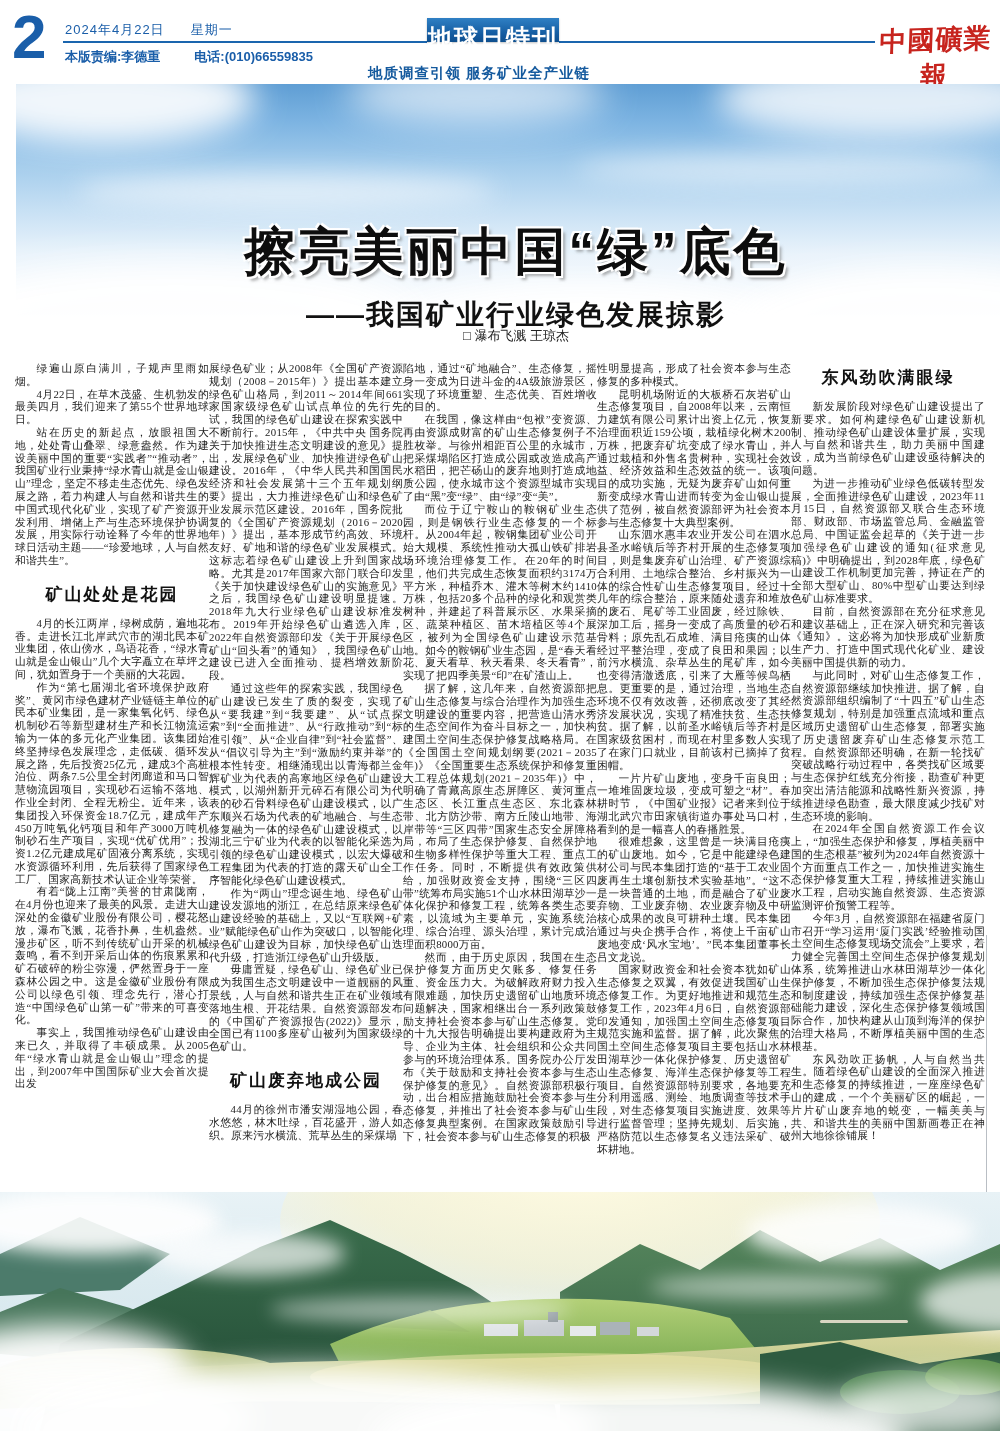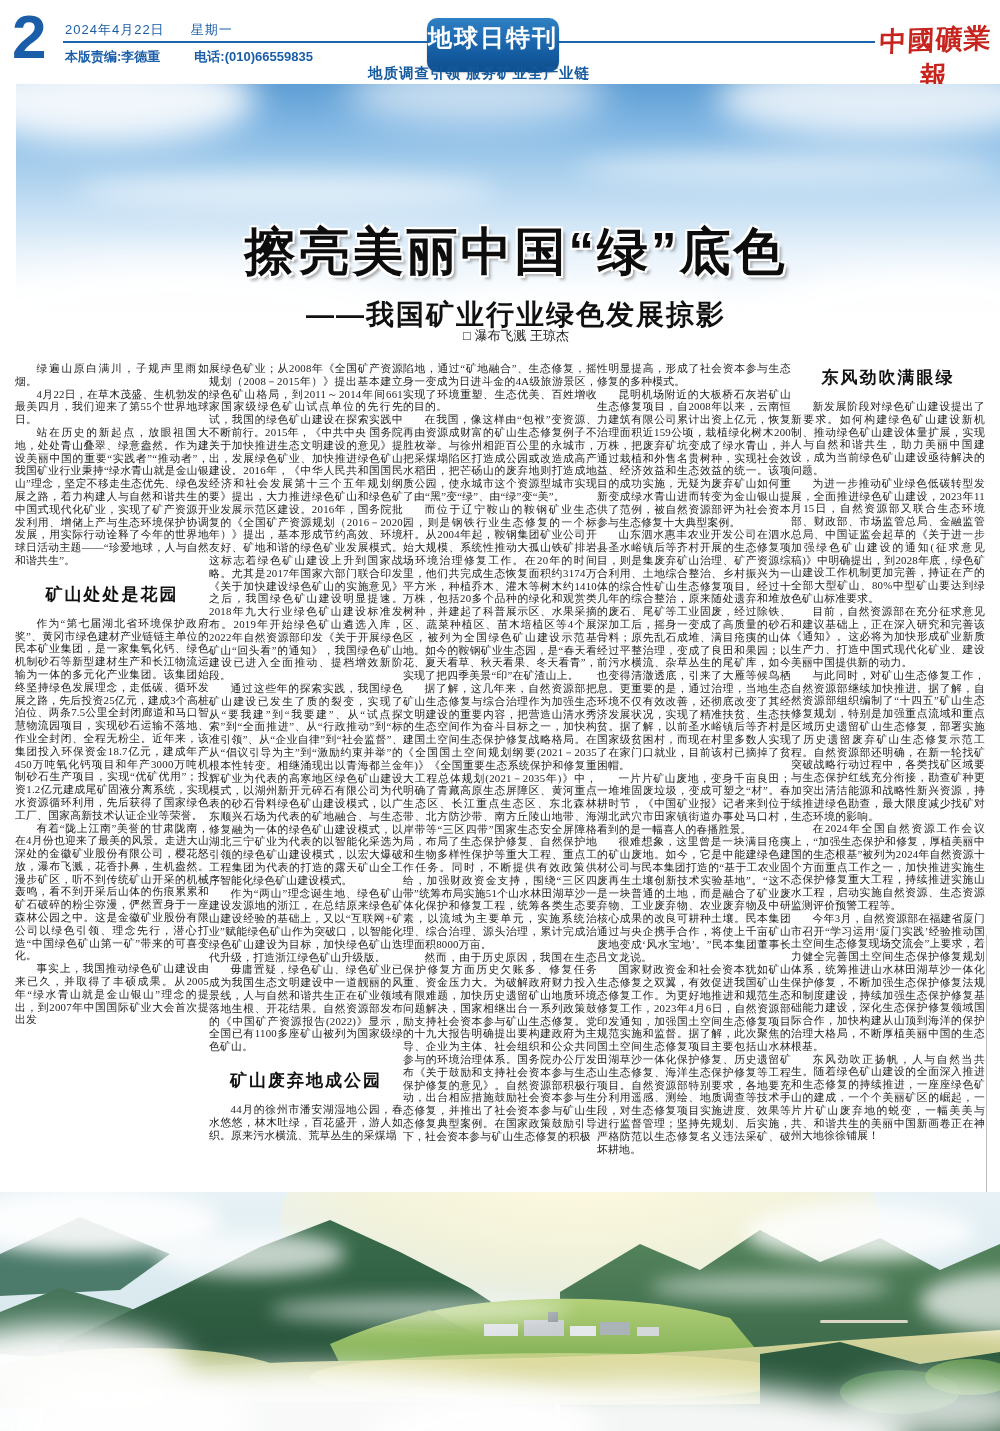--- a/index.html
+++ b/index.html
@@ -7,21 +7,21 @@
         font-family:"Liberation Sans",sans-serif;}
   
   .pagenum{position:absolute;left:12px;top:6px;font-size:62px;font-weight:bold;color:#1a5ea9;line-height:1;}
   .dateline{position:absolute;left:65px;top:21px;font-size:13px;font-weight:normal;color:#1a5ea9;letter-spacing:1px;}
   .dateline .wk{margin-left:26px;}
   .editline{position:absolute;left:65px;top:48px;font-size:13px;font-weight:bold;color:#1a5ea9;}
   .editline .ph{margin-left:34px;}
   .hrule{position:absolute;top:41px;height:2px;background:#1a65ae;}
   .hrule.seg1{left:63px;width:364px;}
   .hrule.seg2{left:559px;width:316px;}
-  .badge{position:absolute;left:427px;top:18px;width:132px;height:54px;border-radius:10px;
+  .badge{position:absolute;left:427px;top:18px;width:132px;height:24px;border-radius:0;
          background:linear-gradient(180deg,#2f80c4 0%,#135a9f 70%,#0f4f8e 100%);
          color:#fff;font-size:24px;font-weight:bold;letter-spacing:2px;text-align:center;line-height:40px;
          box-shadow:0 1px 2px rgba(0,0,0,.25);}
   .tagline{position:absolute;left:368px;top:64px;width:250px;text-align:left;font-size:14.5px;font-weight:bold;
            color:#155a9e;letter-spacing:1px;}
   .logo{position:absolute;left:878px;top:22px;width:114px;text-align:center;font-size:27px;font-weight:bold;
         color:#c7241e;font-family:"DejaVu Serif",serif;transform:rotate(-2deg) skewX(-4deg);letter-spacing:1px;}
   
   .sky{position:absolute;left:16px;top:84px;width:1000px;height:274px;overflow:hidden;
        background:linear-gradient(180deg,#5f9ed4 0%,#7db4e2 14%,#a5cdec 30%,#c7e0f4 46%,#e9f3fb 62%,#ffffff 85%);}
@@ -85,20 +85,21 @@
     <div class="subhead">——我国矿业行业绿色发展掠影</div>
     <div class="byline">□ 瀑布飞溅 王琼杰</div>
   </div>
 
   <div class="article">
     <div class="col">
         <p class="body-p">绿遍山原白满川，子规声里雨如烟。</p>
         <p class="body-p">4月22日，在草木茂盛、生机勃发的最美四月，我们迎来了第55个世界地球日。</p>
         <p class="body-p">站在历史的新起点，放眼祖国大地，处处青山叠翠、绿意盎然。作为建设美丽中国的重要“实践者”“推动者”，我国矿业行业秉持“绿水青山就是金山银山”理念，坚定不移走生态优先、绿色发展之路，着力构建人与自然和谐共生的中国式现代化矿业，实现了矿产资源开发利用、增储上产与生态环境保护协调发展，用实际行动诠释了今年的世界地球日活动主题——“珍爱地球，人与自然和谐共生”。</p>
         <h3 class="sec-head">矿山处处是花园</h3>
+        <p class="body-p">4月的长江两岸，绿树成荫，遍地花香。走进长江北岸武穴市的湖北民本矿业集团，依山傍水，鸟语花香，“绿水青山就是金山银山”几个大字矗立在草坪之间，犹如置身于一个美丽的大花园。</p>
         <p class="body-p">作为“第七届湖北省环境保护政府奖”、黄冈市绿色建材产业链链主单位的民本矿业集团，是一家集氧化钙、绿色机制砂石等新型建材生产和长江物流运输为一体的多元化产业集团。该集团始终坚持绿色发展理念，走低碳、循环发展之路，先后投资25亿元，建成3个高桩泊位、两条7.5公里全封闭廊道和马口智慧物流园项目，实现砂石运输不落地、作业全封闭、全程无粉尘。近年来，该集团投入环保资金18.7亿元，建成年产450万吨氧化钙项目和年产3000万吨机制砂石生产项目，实现“优矿优用”；投资1.2亿元建成尾矿固液分离系统，实现水资源循环利用，先后获得了国家绿色工厂、国家高新技术认证企业等荣誉。</p>
         <p class="body-p">有着“陇上江南”美誉的甘肃陇南，在4月份也迎来了最美的风景。走进大山深处的金徽矿业股份有限公司，樱花怒放，瀑布飞溅，花香扑鼻，生机盎然。漫步矿区，听不到传统矿山开采的机械轰鸣，看不到开采后山体的伤痕累累和矿石破碎的粉尘弥漫，俨然置身于一座森林公园之中。这是金徽矿业股份有限公司以绿色引领、理念先行，潜心打造“中国绿色矿山第一矿”带来的可喜变化。</p>
         <p class="body-p">事实上，我国推动绿色矿山建设由来已久，并取得了丰硕成果。从2005年“绿水青山就是金山银山”理念的提出，到2007年中国国际矿业大会首次提出发</p>
       </div>
     <div class="col">
         <p class="body-p cont">展绿色矿业；从2008年《全国矿产资源规划（2008－2015年）》提出基本建立绿色矿山格局，到2011～2014年间661家国家级绿色矿山试点单位的先行先试，我国的绿色矿山建设在探索实践中不断前行。2015年，《中共中央 国务院关于加快推进生态文明建设的意见》提出，发展绿色矿业、加快推进绿色矿山建设。2016年，《中华人民共和国国民经济和社会发展第十三个五年规划纲要》提出，大力推进绿色矿山和绿色矿业发展示范区建设。2016年，国务院批复的《全国矿产资源规划（2016－2020年）》提出，基本形成节约高效、环境友好、矿地和谐的绿色矿业发展模式。这标志着绿色矿山建设上升到国家战略。尤其是2017年国家六部门联合印发《关于加快建设绿色矿山的实施意见》之后，我国绿色矿山建设明显提速。2018年九大行业绿色矿山建设标准发布。2019年开始绿色矿山遴选入库，2022年自然资源部印发《关于开展绿色矿山“回头看”的通知》，我国绿色矿山建设已进入全面推动、提档增效新阶段。</p>
         <p class="body-p">通过这些年的探索实践，我国绿色矿山建设已发生了质的裂变，实现了从“要我建”到“我要建”、从“试点探索”到“全面推进”、从“行政推动”到“标准引领”、从“企业自律”到“社会监督”、从“倡议引导为主”到“激励约束并举”的根本性转变。相继涌现出以青海都兰金辉矿业为代表的高寒地区绿色矿山建设模式，以湖州新开元碎石有限公司为代表的砂石骨料绿色矿山建设模式，以广东顺兴石场为代表的矿地融合、与生态修复融为一体的绿色矿山建设模式，以湖北三宁矿业为代表的以智能化采选为引领的绿色矿山建设模式，以宏大爆破工程集团为代表的打造的露天矿山全工序智能化绿色矿山建设模式。</p>
         <p class="body-p">作为“两山”理念诞生地、绿色矿山建设发源地的浙江，在总结原来绿色矿山建设经验的基础上，又以“互联网+矿业”赋能绿色矿山作为突破口，以智能化绿色矿山建设为目标，加快绿色矿山迭代升级，打造浙江绿色矿山升级版。</p>
         <p class="body-p">毋庸置疑，绿色矿山、绿色矿业已成为我国生态文明建设中一道靓丽的风景线，人与自然和谐共生正在矿业领域落地生根、开花结果。自然资源部发布的《中国矿产资源报告(2022)》显示，全国已有1100多座矿山被列为国家级绿色矿山。</p>
         <h3 class="sec-head">矿山废弃地成公园</h3>

